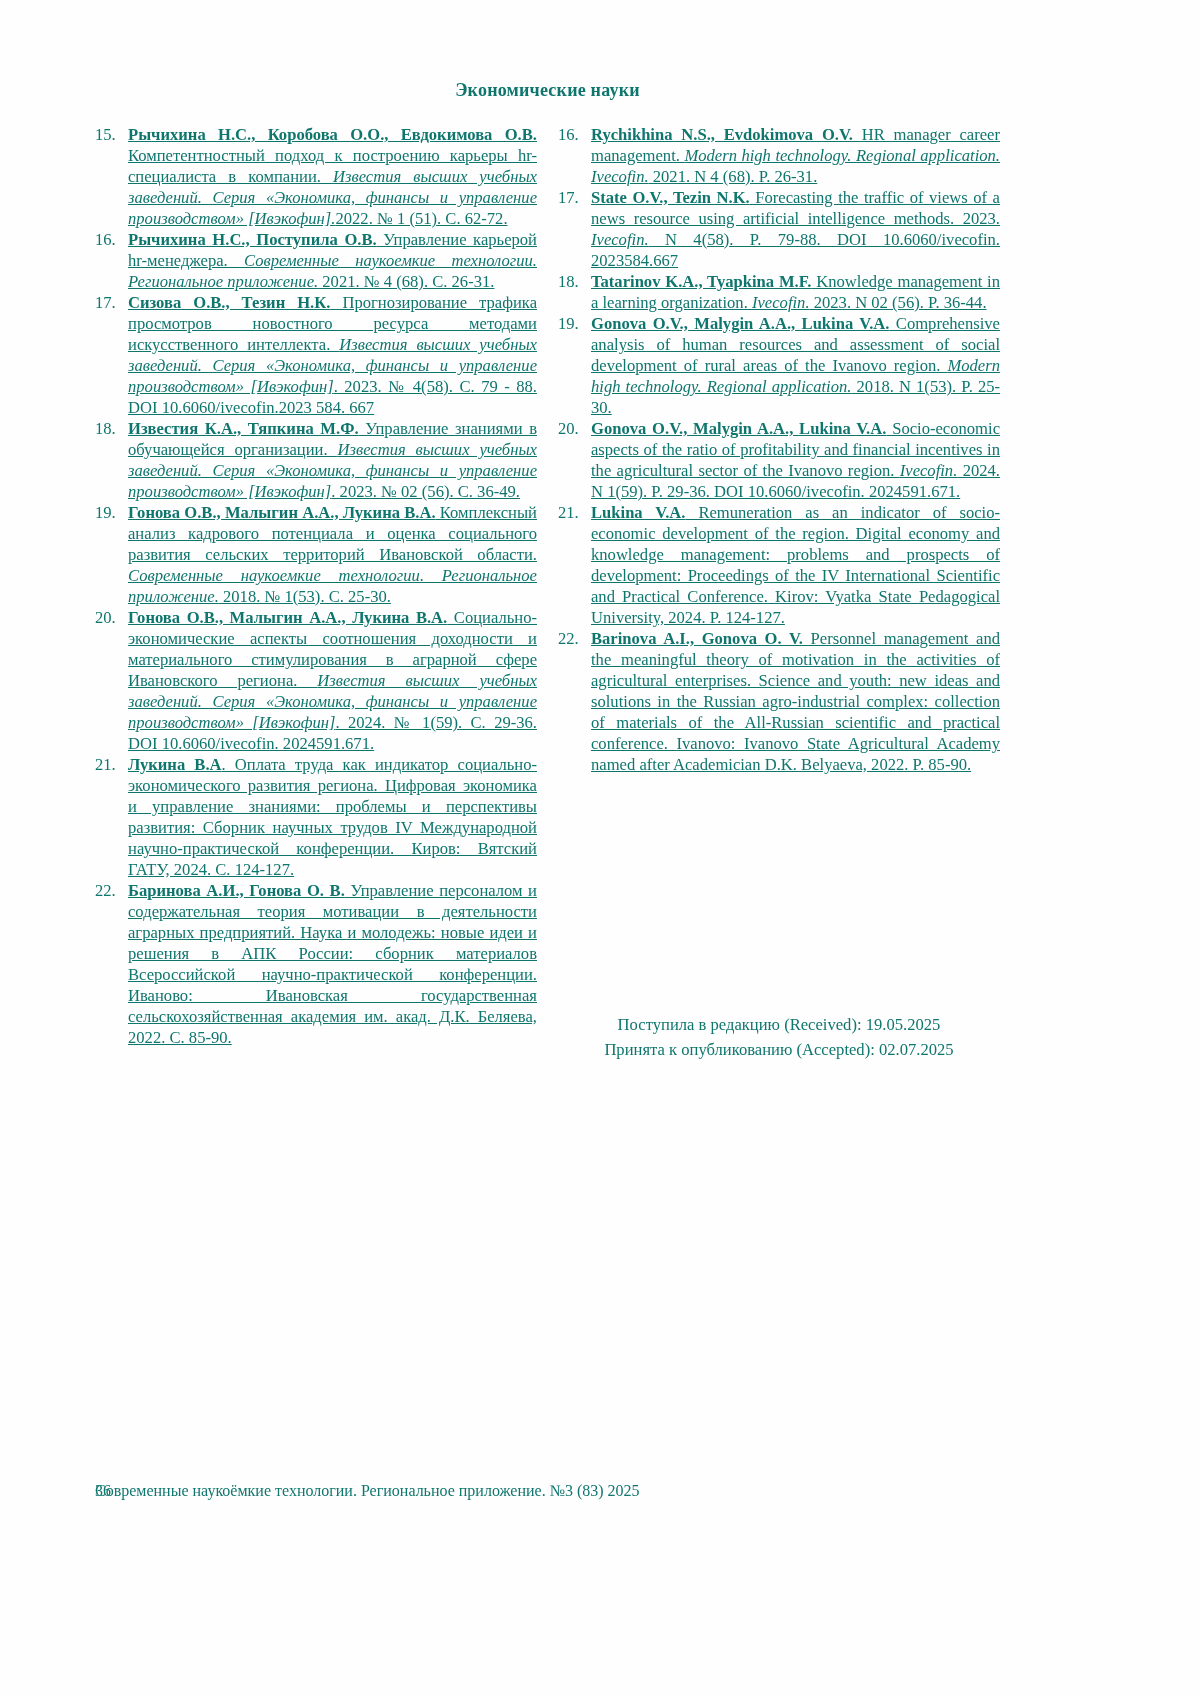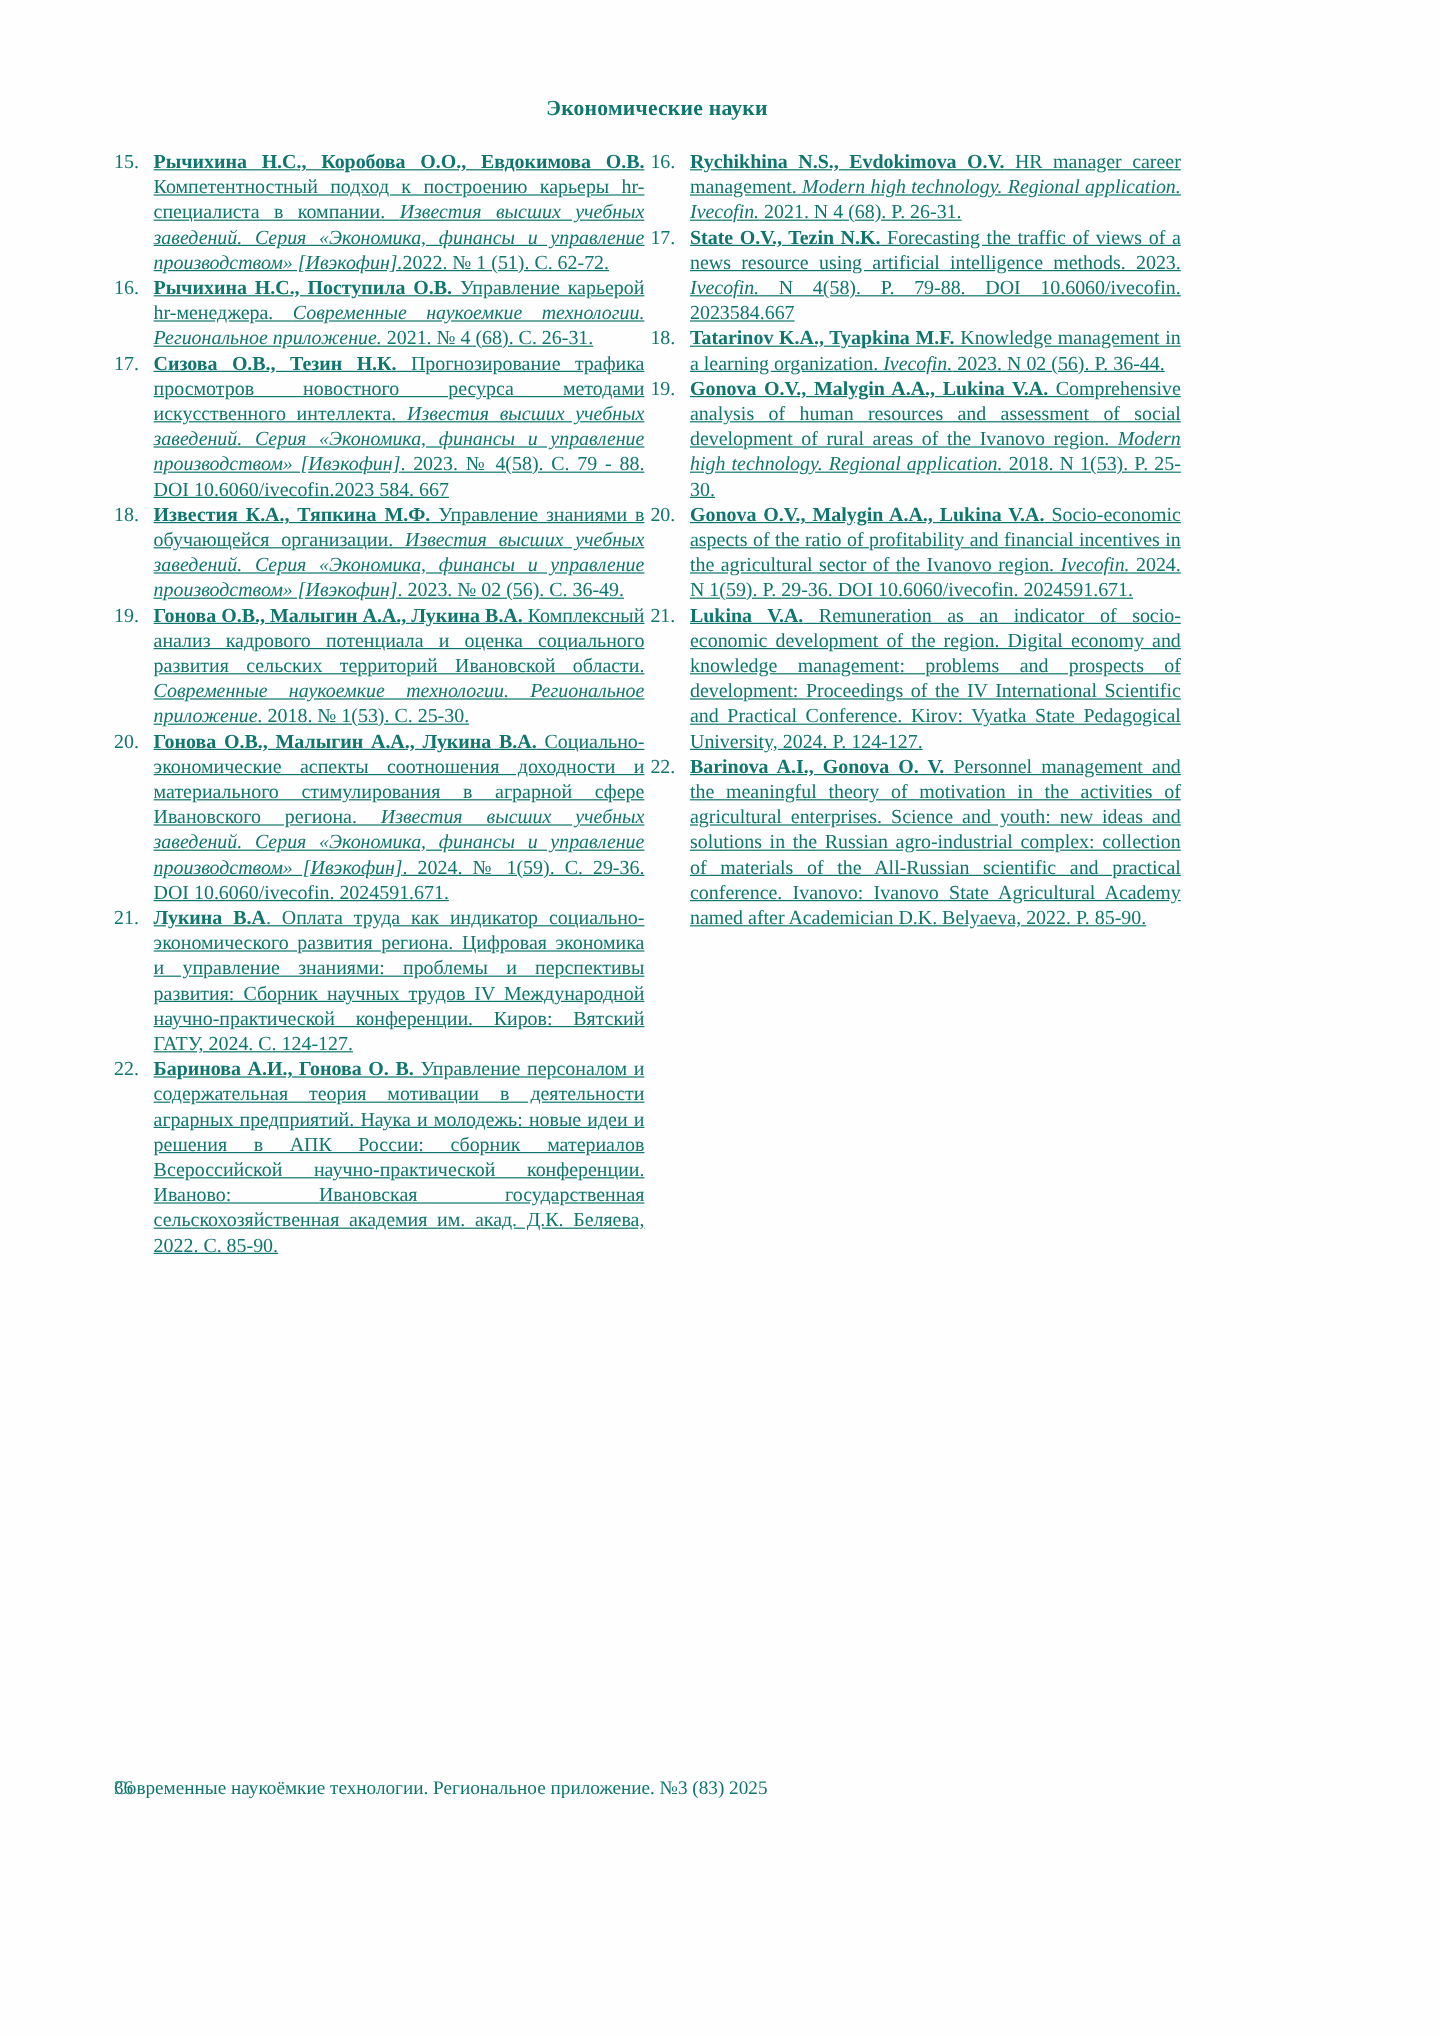--- a/index.html
+++ b/index.html
@@ -24,21 +24,21 @@
     font-weight: bold;
     letter-spacing: 0.2px;
   }
 
   .columns {
     position: absolute;
     top: 124px;
     left: 95px;
     width: 905px;
     display: flex;
-    gap: 5px;
+    gap: 21px;
     align-items: flex-start;
   }
 
   .col { width: 442px; }
 
   .ref-item {
     display: flex;
     font-size: 16.6px;
     line-height: 21px;
     text-align: justify;
@@ -138,19 +138,23 @@
           <span class="ref-num">21.</span>
           <span class="ref-body"><span class="seg-bold">Lukina V.A.</span><span class="seg-normal"> Remuneration as an indicator of socio-economic development of the region. Digital economy and knowledge management: problems and prospects of development: Proceedings of the IV International Scientific and Practical Conference. Kirov: Vyatka State Pedagogical University, 2024. P. 124-127.</span></span>
         </div>
         <div class="ref-item">
           <span class="ref-num">22.</span>
           <span class="ref-body"><span class="seg-bold">Barinova A.I., Gonova O. V.</span><span class="seg-normal"> Personnel management and the meaningful theory of motivation in the activities of agricultural enterprises. Science and youth: new ideas and solutions in the Russian agro-industrial complex: collection of materials of the All-Russian scientific and practical conference. Ivanovo: Ivanovo State Agricultural Academy named after Academician D.K. Belyaeva, 2022. P. 85-90.</span></span>
         </div>
       </div>
   </div>
 
+  <div class="received-block">
+    <div>Поступила в редакцию (Received): 19.05.2025</div>
+    <div>Принята к опубликованию (Accepted): 02.07.2025</div>
+  </div>
 
   <div class="footer">
     <span class="footer-page-number">36</span>
     <div class="footer-journal">Современные наукоёмкие технологии. Региональное приложение. №3 (83) 2025</div>
   </div>
 
 </div>
 
 </body></html>

